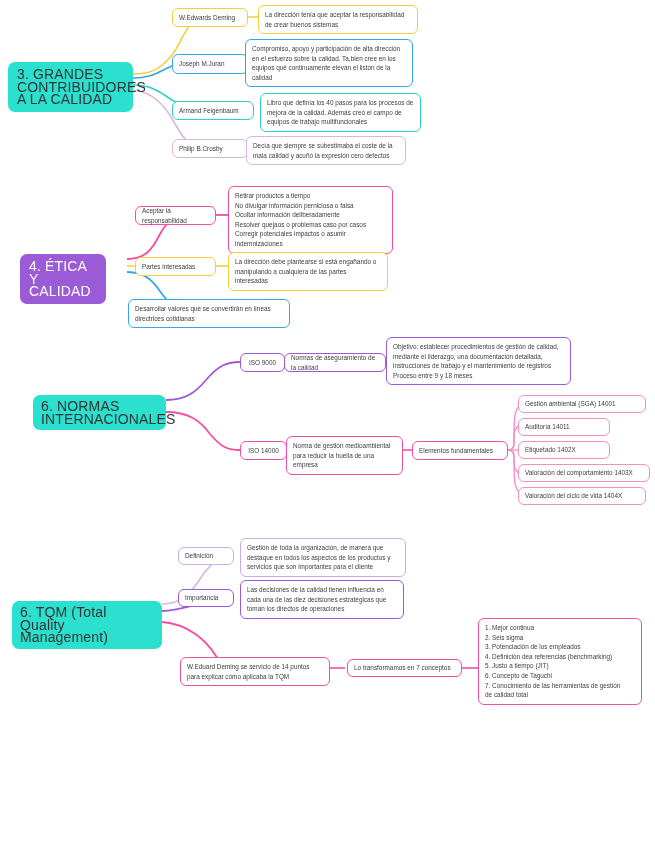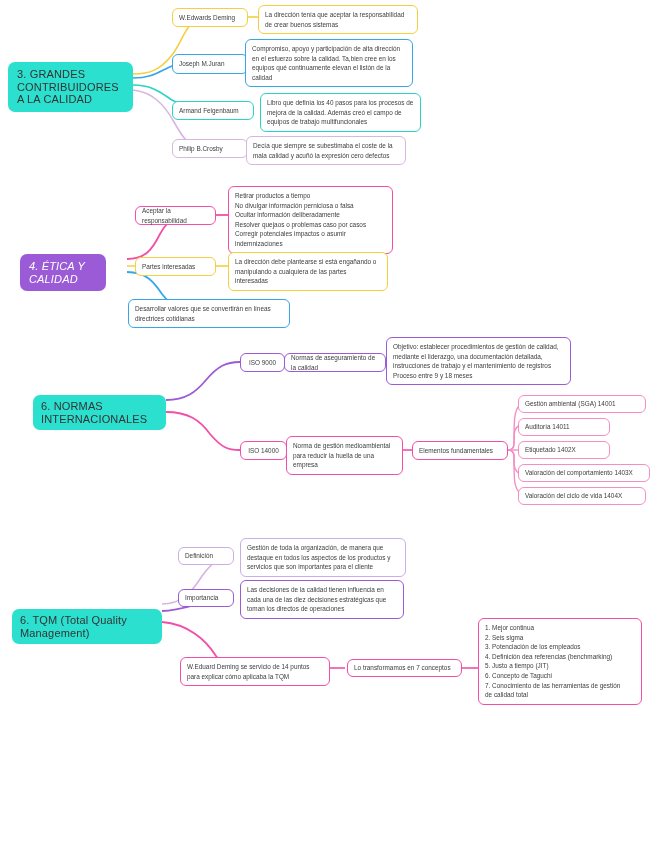--- a/index.html
+++ b/index.html
@@ -8,21 +8,21 @@
     font-family:"Liberation Sans","DejaVu Sans",sans-serif;
     color:#3a3a3a;
   }
   #canvas{position:absolute;inset:0;width:655px;height:848px;}
   svg.links{position:absolute;left:0;top:0;width:655px;height:848px;pointer-events:none;}
 
   .node{position:absolute;box-sizing:border-box;}
 
   
   .root{
-    border-radius:7px;padding:6px 9px;font-size:11px;line-height:12.5px;
+    border-radius:7px;padding:6px 9px;font-size:14px;line-height:12.5px;
     letter-spacing:.15px;
   }
   .root.teal{background:#2ce0cf;color:#333333;}
   .root.purple{background:#9b5bd6;color:#ffffff;}
 
   
   .box{
     background:#ffffff;border:1.4px solid #cccccc;border-radius:6px;
     padding:4px 6px;font-size:6.4px;line-height:9.6px;color:#3d3d3d;
     box-sizing:border-box;
@@ -111,21 +111,21 @@
     <span>Libro que definía los 40 pasos para los procesos de mejora de la calidad. Además creó el campo de equipos de trabajo multifuncionales</span>
   </div>
 
   <div class="node box label b-lilac" style="left:172px;top:139px;width:76px;height:19px;">
     <span>Philip B.Crosby</span>
   </div>
   <div class="node box b-lilac" style="left:246px;top:136px;width:160px;">
     <span>Decía que siempre se subestimaba el coste de la mala calidad y acuñó la expresión cero defectos</span>
   </div>
 
-  <div class="node root purple" style="left:20px;top:254px;width:86px;font-style:italic;">
+  <div class="node root purple" style="left:20px;top:254px;width:86px;">
     <span>4. ÉTICA Y CALIDAD</span>
   </div>
 
   <div class="node box label b-pink" style="left:135px;top:206px;width:81px;height:19px;">
     <span>Aceptar la responsabilidad</span>
   </div>
   <div class="node box b-pink" style="left:228px;top:186px;width:165px;">
     <ul class="ml">
       <li>Retirar productos a tiempo</li>
       <li>No divulgar información perniciosa o falsa</li>
@@ -180,21 +180,21 @@
   <div class="node box label b-pinklt" style="left:518px;top:441px;width:92px;height:18px;">
     <span>Etiquetado 1402X</span>
   </div>
   <div class="node box label b-pinklt" style="left:518px;top:464px;width:132px;height:18px;">
     <span>Valoración del comportamiento 1403X</span>
   </div>
   <div class="node box label b-pinklt" style="left:518px;top:487px;width:128px;height:18px;">
     <span>Valoración del ciclo de vida 1404X</span>
   </div>
 
-  <div class="node root teal" style="left:12px;top:601px;width:150px;padding:5px 8px;margin-top:8px;">
+  <div class="node root teal" style="left:12px;top:601px;width:150px;padding:5px 8px;">
     <span>6. TQM (Total Quality Management)</span>
   </div>
 
   <div class="node box label b-purplelt" style="left:178px;top:547px;width:56px;height:18px;">
     <span>Definición</span>
   </div>
   <div class="node box b-purplelt" style="left:240px;top:538px;width:166px;">
     <span>Gestión de toda la organización, de manera que destaque en todos los aspectos de los productos y servicios que son importantes para el cliente</span>
   </div>
 

